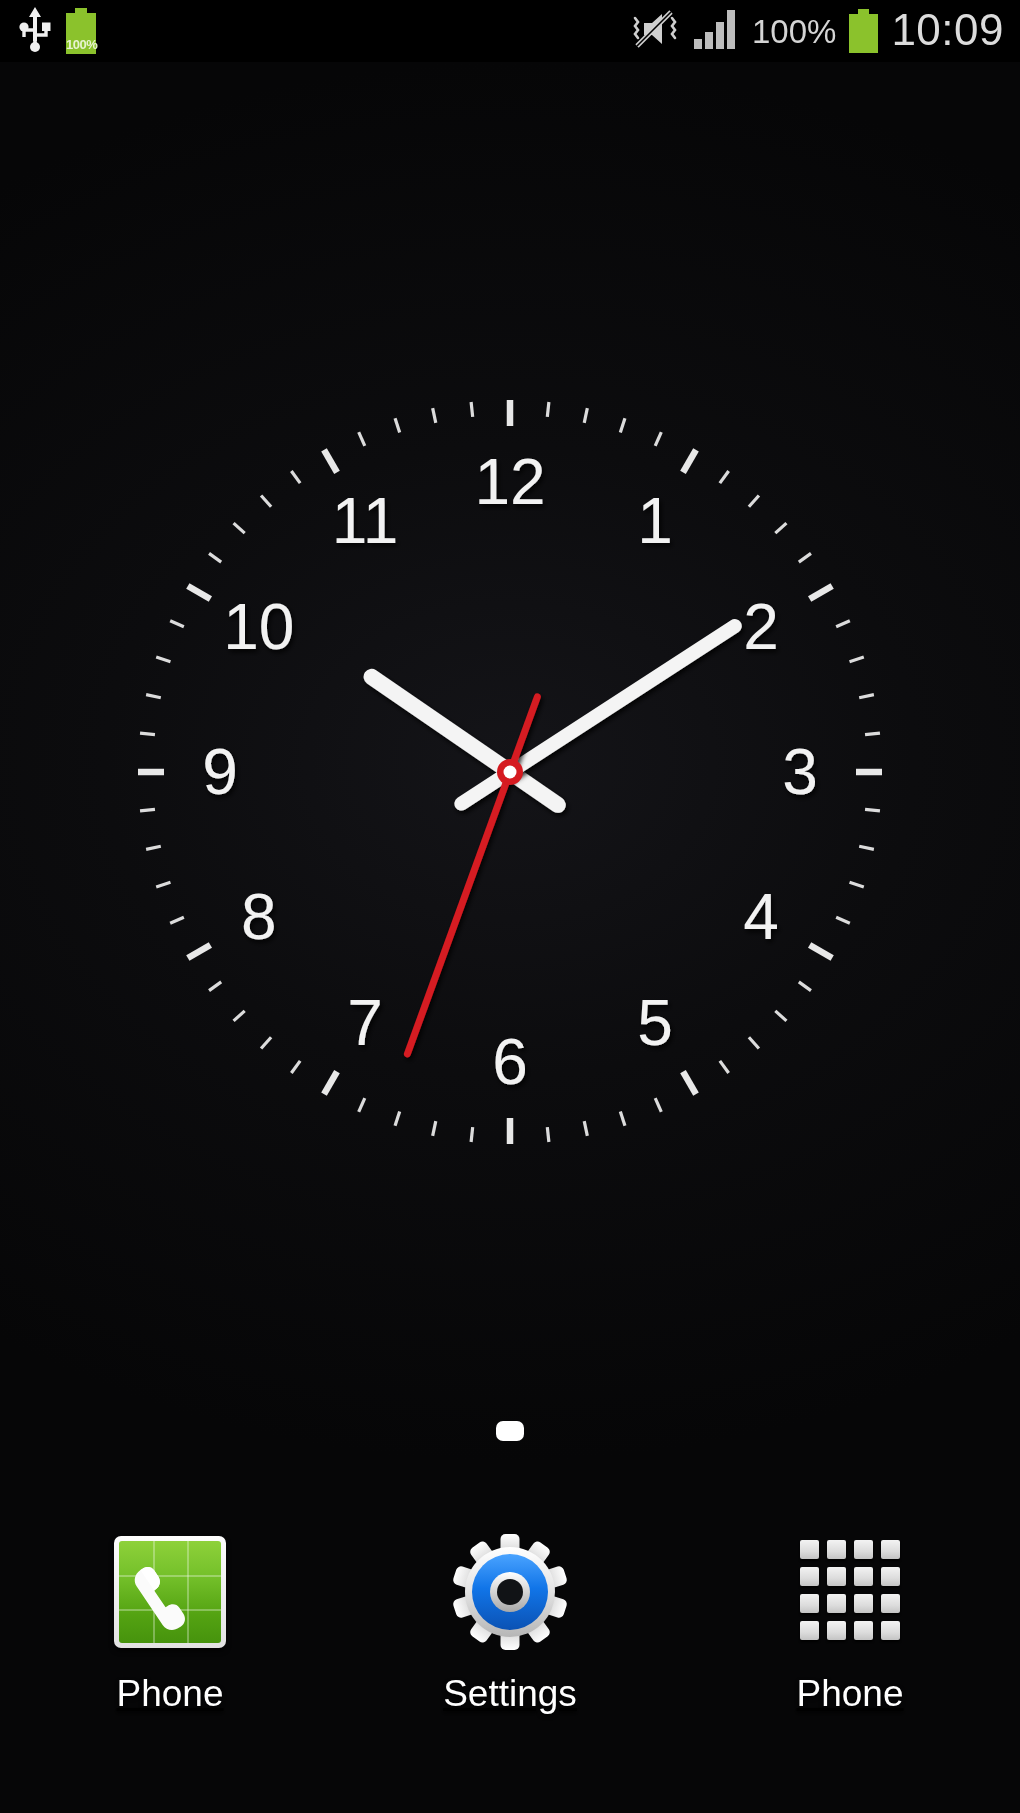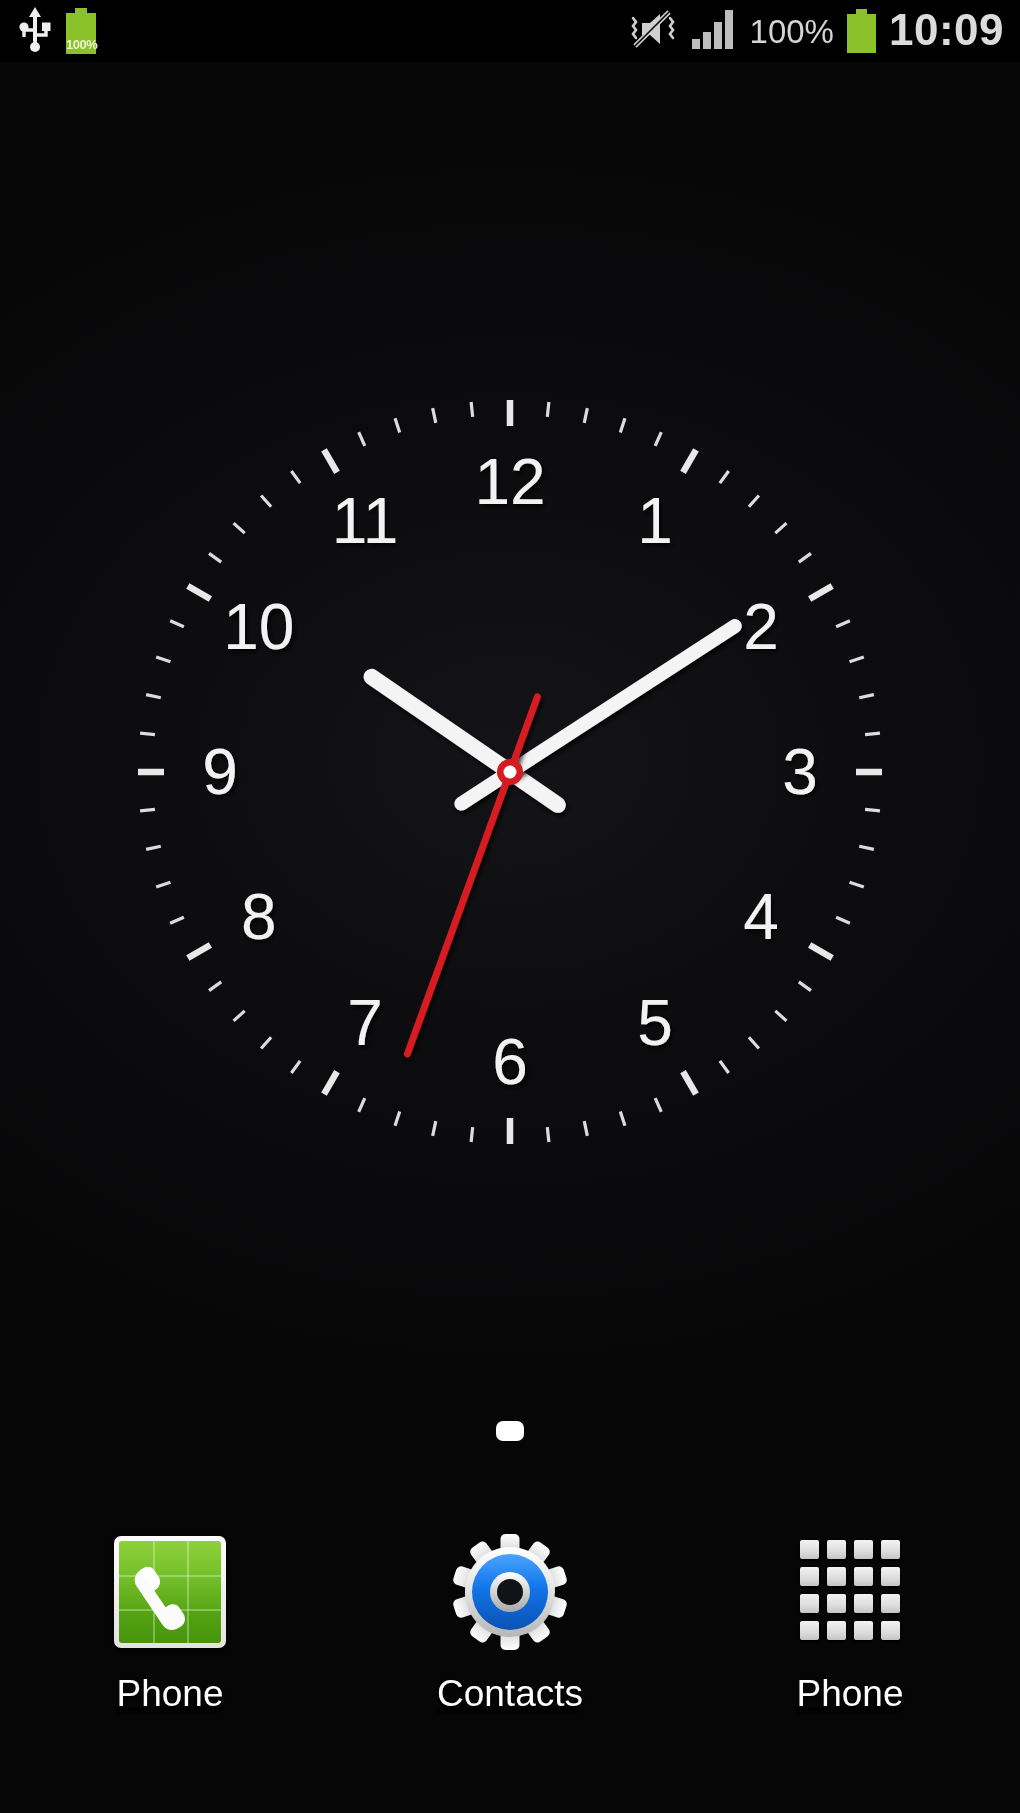--- a/index.html
+++ b/index.html
@@ -51,21 +51,20 @@
     font-size: 33px;
     letter-spacing: 0px;
     line-height: 1;
   }
   #status-clock {
     color: #dcdcdc;
     font-size: 44px;
     line-height: 1;
     letter-spacing: 0.5px;
     padding-bottom: 3px;
-    font-weight: bold;
   }
 
   
   .batt-pct {
     position: relative;
     width: 30px;
     height: 46px;
   }
   .batt-pct .cap {
     position: absolute;
@@ -471,21 +470,21 @@
               <rect x="50.5" y="2" width="19" height="26" rx="5" transform="rotate(252 60 60)"></rect>
               <rect x="50.5" y="2" width="19" height="26" rx="5" transform="rotate(288 60 60)"></rect>
               <rect x="50.5" y="2" width="19" height="26" rx="5" transform="rotate(324 60 60)"></rect>
             </g>
           <circle cx="60" cy="60" r="45" fill="url(#gearGrad)"></circle>
           <circle cx="60" cy="60" r="38" fill="url(#blueGrad)"></circle>
           <circle cx="60" cy="60" r="20" fill="url(#ringGrad)"></circle>
           <circle cx="60" cy="60" r="13" fill="#111316"></circle>
         </svg>
       </div>
-      <div class="dock-label">Contacts</div>
+      <div class="dock-label">Settings</div>
     </div>
 
     <div class="dock-item">
       <div class="dock-icon-wrap">
         <div class="ic-apps" id="apps-grid">
             <span></span>
             <span></span>
             <span></span>
             <span></span>
             <span></span>

